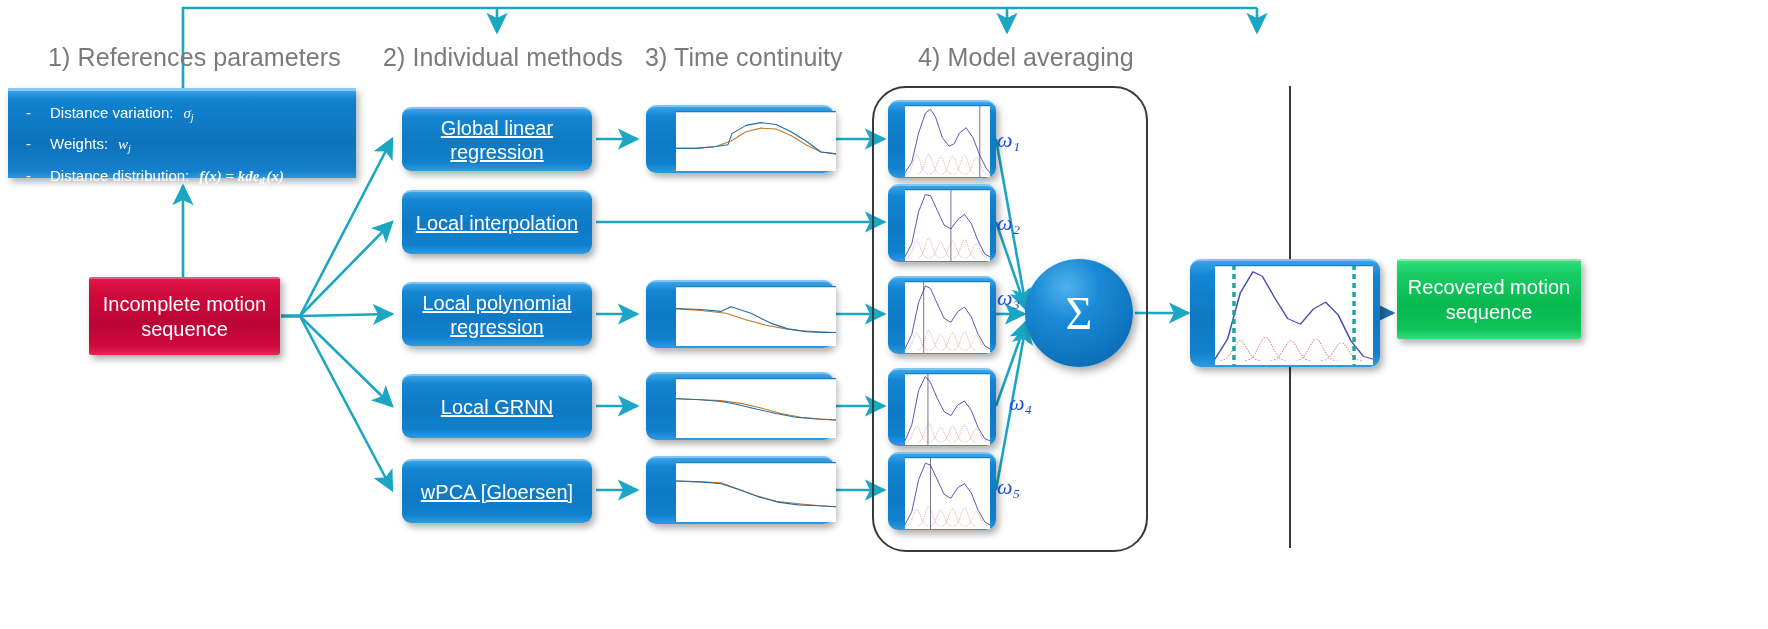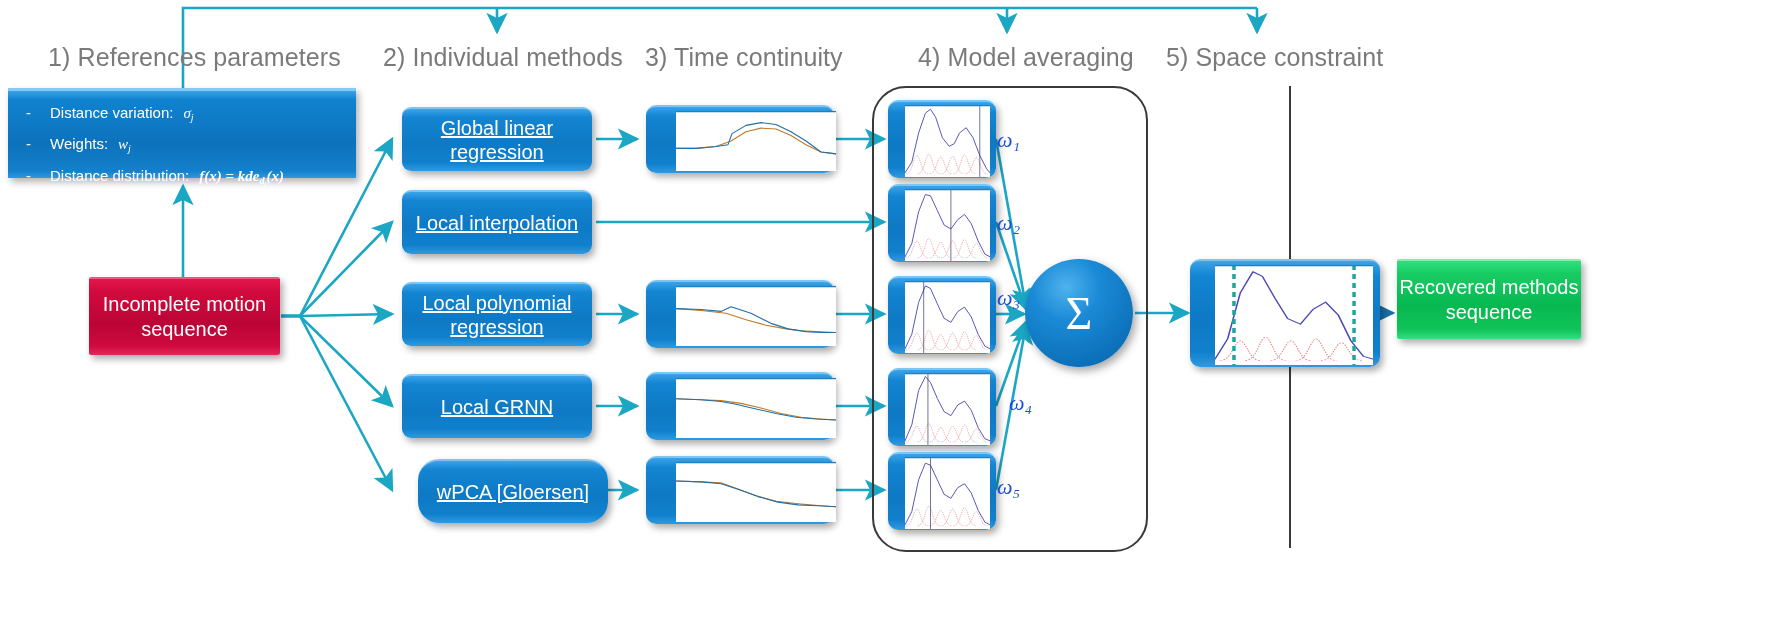--- a/index.html
+++ b/index.html
@@ -112,21 +112,20 @@
 
     <line x1="1290" y1="86" x2="1290" y2="548" stroke="#3a3a3a" stroke-width="2"></line>
 
     <path d="M1352,313 L1393,313" stroke="#1a6fa8" stroke-width="2.4" fill="none" marker-end="url(#arD)"></path>
   </svg>
 
   <div class="hdr" style="left:48px;top:43px;">1) References parameters</div>
   <div class="hdr" style="left:383px;top:43px;">2) Individual methods</div>
   <div class="hdr" style="left:645px;top:43px;">3) Time continuity</div>
   <div class="hdr" style="left:918px;top:43px;">4) Model averaging</div>
-  <div class="hdr" style="left:1166px;top:43px;">5) Space constraint</div>
 
   <div id="refbox">
     <ul>
       <li>
         <span class="dash">-</span>
         <span>Distance variation:</span>
         <span class="it">σ<sub>j</sub></span>
       </li>
       <li>
         <span class="dash">-</span>
@@ -150,21 +149,21 @@
     </div>
   <div class="box blue method" style="left:402px;top:190px;">
     <span>Local interpolation</span>
     </div>
   <div class="box blue method" style="left:402px;top:282px;">
     <span>Local polynomial regression</span>
     </div>
   <div class="box blue method" style="left:402px;top:374px;">
     <span>Local GRNN</span>
     </div>
-  <div class="box blue method" style="left:418px;top:459px;border-radius:21px;">
+  <div class="box blue method" style="left:402px;top:459px;">
     <span>wPCA [Gloersen]</span>
     </div>
 
   <div class="card tcard" style="left:646px;top:105px;">
     <svg viewBox="0 0 160 60" preserveAspectRatio="none">
         <path d="M0.00,37.36L20.00,37.36L40.00,35.52L55.00,30.00L70.00,20.80L85.00,17.12L100.00,18.04L115.00,24.48L130.00,33.68L145.00,41.04L160.00,42.88" fill="none" stroke="#c07a2a" stroke-width="1.1" stroke-linejoin="round" stroke-linecap="round"></path>
         <path d="M0.00,37.36L20.00,37.36L40.00,35.52L52.00,33.68L56.00,22.64L70.00,14.36L85.00,11.60L100.00,13.44L115.00,20.80L130.00,30.00L145.00,41.04L160.00,42.88" fill="none" stroke="#1f6fa8" stroke-width="1.1" stroke-linejoin="round" stroke-linecap="round"></path>
         <line x1="0" y1="0.6" x2="160" y2="0.6" stroke="#1f7fc0" stroke-width="1.2"></line>
       </svg>
     </div>
@@ -276,16 +275,16 @@
         <path d="M35.00,95.78L36.08,95.54L37.17,95.11L38.25,94.39L39.33,93.26L40.42,91.62L41.50,89.43L42.58,86.73L43.67,83.72L44.75,80.72L45.83,78.14L46.92,76.38L48.00,75.76L49.08,76.38L50.17,78.14L51.25,80.72L52.33,83.72L53.42,86.73L54.50,89.43L55.58,91.62L56.67,93.26L57.75,94.39L58.83,95.11L59.92,95.54L61.00,95.78" fill="none" stroke="#e06666" stroke-width="0.7" stroke-dasharray="1.3 1.1" opacity="0.85"></path>
         <path d="M51.00,95.75L52.08,95.50L53.17,95.03L54.25,94.24L55.33,93.01L56.42,91.22L57.50,88.83L58.58,85.89L59.67,82.61L60.75,79.33L61.83,76.51L62.92,74.60L64.00,73.92L65.08,74.60L66.17,76.51L67.25,79.33L68.33,82.61L69.42,85.89L70.50,88.83L71.58,91.22L72.67,93.01L73.75,94.24L74.83,95.03L75.92,95.50L77.00,95.75" fill="none" stroke="#e06666" stroke-width="0.7" stroke-dasharray="1.3 1.1" opacity="0.85"></path>
         <path d="M67.00,95.80L68.08,95.58L69.17,95.19L70.25,94.54L71.33,93.51L72.42,92.02L73.50,90.03L74.58,87.58L75.67,84.84L76.75,82.11L77.83,79.76L78.92,78.17L80.00,77.60L81.08,78.17L82.17,79.76L83.25,82.11L84.33,84.84L85.42,87.58L86.50,90.03L87.58,92.02L88.67,93.51L89.75,94.54L90.83,95.19L91.92,95.58L93.00,95.80" fill="none" stroke="#e06666" stroke-width="0.7" stroke-dasharray="1.3 1.1" opacity="0.85"></path>
         <line x1="12" y1="0" x2="12" y2="100" stroke="#1ba7a0" stroke-width="2.2" stroke-dasharray="5 4"></line>
         <line x1="88" y1="0" x2="88" y2="100" stroke="#1ba7a0" stroke-width="2.2" stroke-dasharray="5 4"></line>
         <line x1="0" y1="0.6" x2="100" y2="0.6" stroke="#1f7fc0" stroke-width="1.2"></line>
       </svg>
   </div>
 
   <div class="box green" style="left:1397px;top:259px;width:184px;height:80px;font-size:20px;line-height:25px;">
-    <span>Recovered methods sequence</span>
+    <span>Recovered motion sequence</span>
   </div>
 
 </div>
 
 </body></html>

